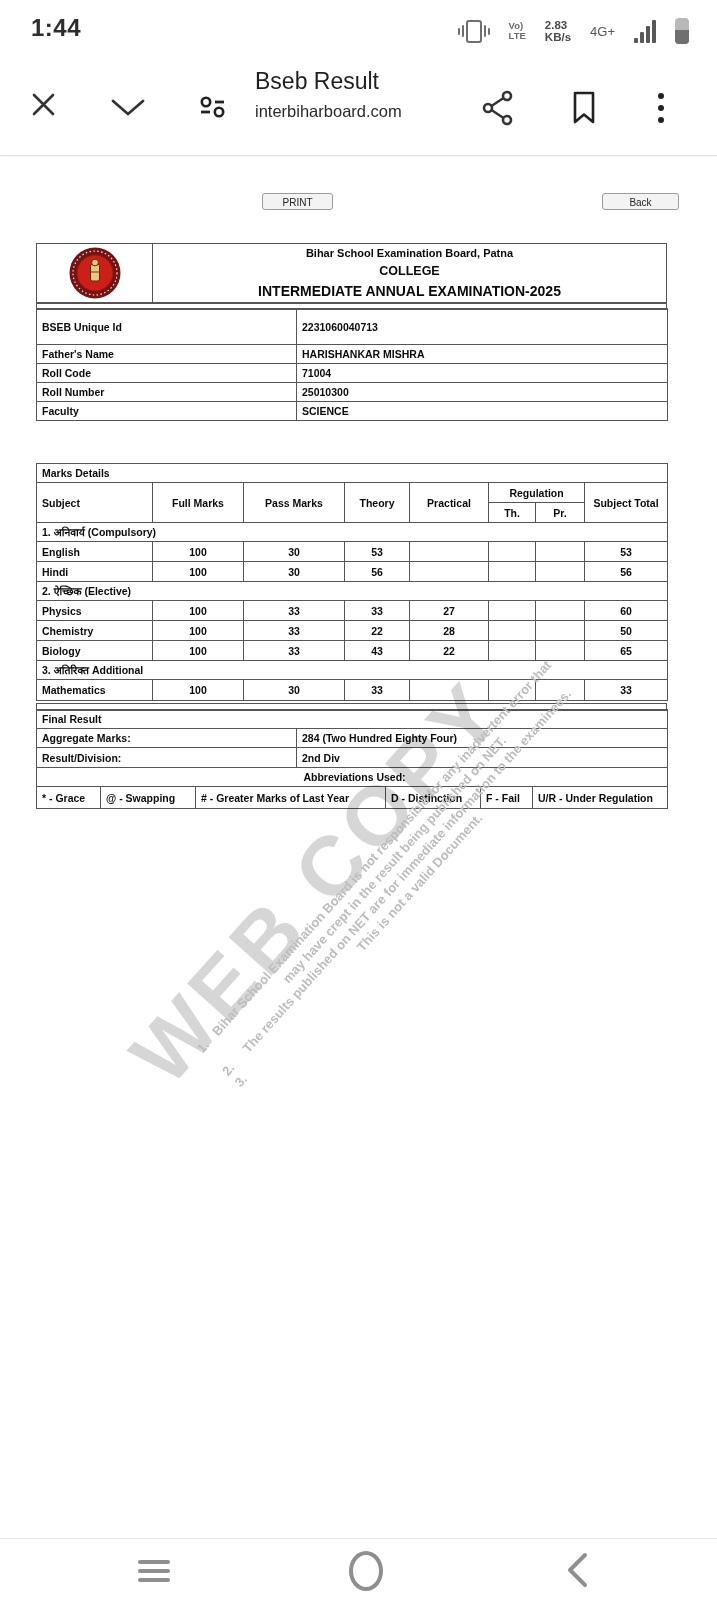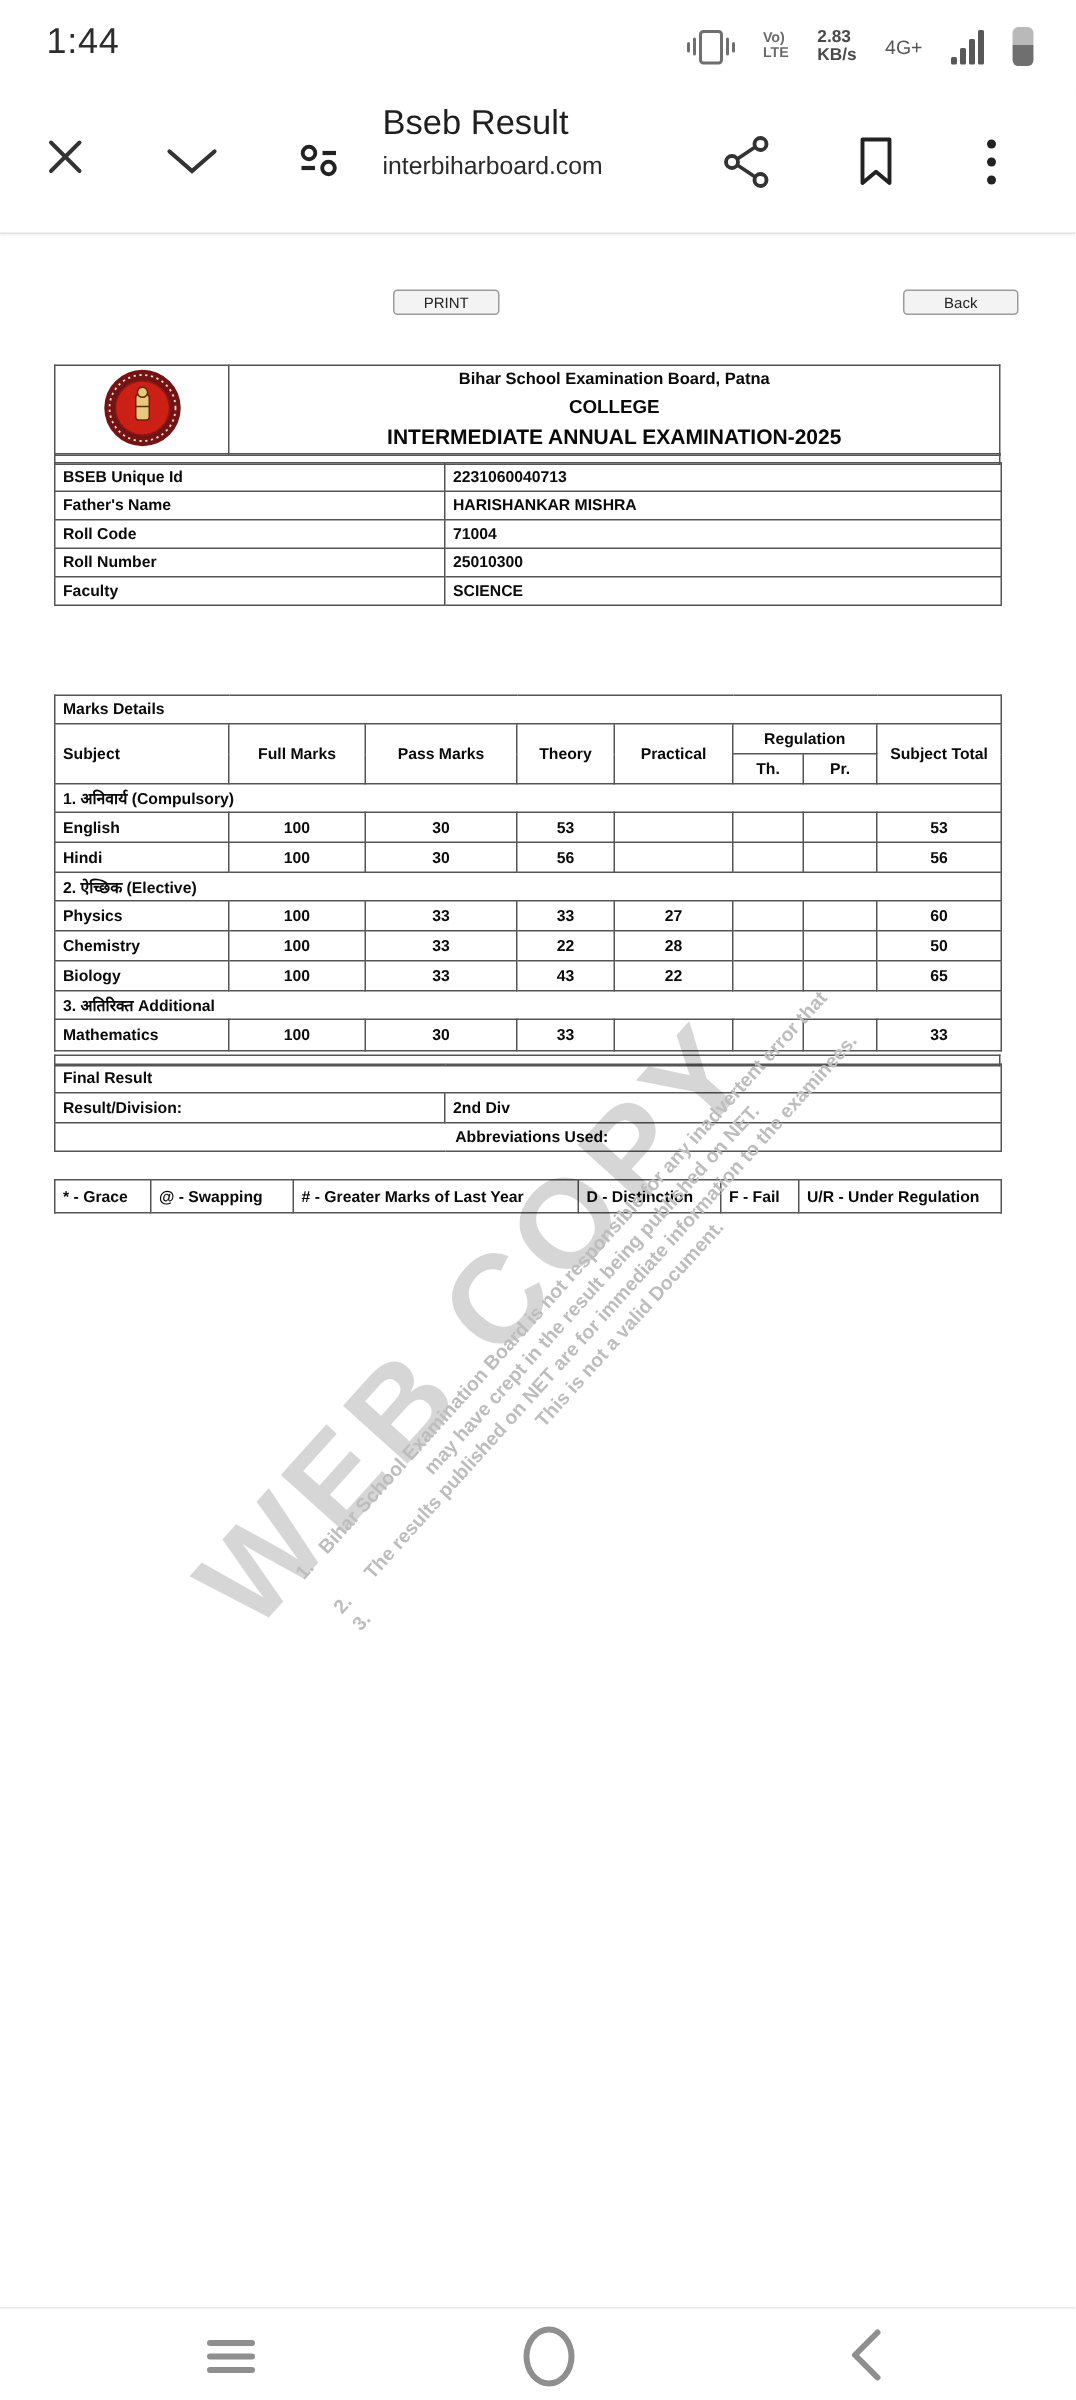--- a/index.html
+++ b/index.html
@@ -1,20 +1,20 @@
 <!DOCTYPE html>
 <html><head>
 <meta charset="utf-8">
 <style>
   html,body{margin:0;padding:0;background:#fff;}
   #screen{position:relative;width:717px;height:1600px;background:#fff;overflow:hidden;
           font-family:"Liberation Sans",sans-serif;color:#111;}
   
   .statusbar{position:absolute;left:0;top:0;width:717px;height:58px;background:#fff;}
-  .time{position:absolute;left:31px;top:14px;font-size:24px;font-weight:400;color:#2d2d2d;letter-spacing:.5px;}
+  .time{position:absolute;left:31px;top:14px;font-size:24px;font-weight:700;color:#2d2d2d;letter-spacing:.5px;}
   .sb-right{position:absolute;right:28px;top:12px;height:38px;display:flex;align-items:center;gap:19px;color:#5d5d5d;}
   .volte{font-size:9.5px;font-weight:700;line-height:10px;color:#6b6b6b;text-align:left;}
   .speed{font-size:11.5px;font-weight:700;line-height:12.5px;color:#4a4a4a;text-align:left;}
   .net4g{font-size:13px;font-weight:500;color:#555;}
   .sigbars{display:flex;align-items:flex-end;gap:2px;height:24px;}
   .sigbars i{display:block;width:4px;background:#585858;border-radius:1px;}
   .battery{position:relative;width:14px;height:26px;border-radius:4px;background:#b9b9b9;overflow:hidden;}
   .battery .fill{position:absolute;left:0;bottom:0;width:100%;height:54%;background:#6f6f6f;}
   .vibe{display:flex;align-items:center;gap:2px;}
   .vibe .ph{width:12px;height:19px;border:2px solid #6f6f6f;border-radius:3px;}
@@ -179,21 +179,21 @@
         </tr>
   </tbody>
     </table>
 
   <table class="rtable" style="top:308px">
     <colgroup>
         <col style="width:260px">
         <col style="width:371px">
       </colgroup>
     <tbody>
-        <tr style="height:19px">
+        <tr style="height:36px">
           <td>BSEB Unique Id</td>
           <td>2231060040713</td>
         </tr>
     <tr style="height:19px">
           <td>Father's Name</td>
           <td>HARISHANKAR MISHRA</td>
         </tr>
     <tr style="height:19px">
           <td>Roll Code</td>
           <td>71004</td>
@@ -322,20 +322,24 @@
 
   <table class="rtable" style="top:709px">
     <colgroup>
         <col style="width:260px">
         <col style="width:371px">
       </colgroup>
     <tbody>
         <tr style="height:19px">
           <td colspan="2">Final Result</td>
         </tr>
+    <tr style="height:19px">
+      <td>Aggregate Marks:</td>
+      <td>284 (Two Hundred Eighty Four)</td>
+    </tr>
     <tr style="height:20px">
       <td>Result/Division:</td>
       <td>2nd Div</td>
     </tr>
     <tr style="height:19px">
       <td colspan="2" class="abbr-title"><span>Abbreviations Used:</span></td>
     </tr>
   </tbody>
     </table>
   <table class="rtable" style="top:786px">

